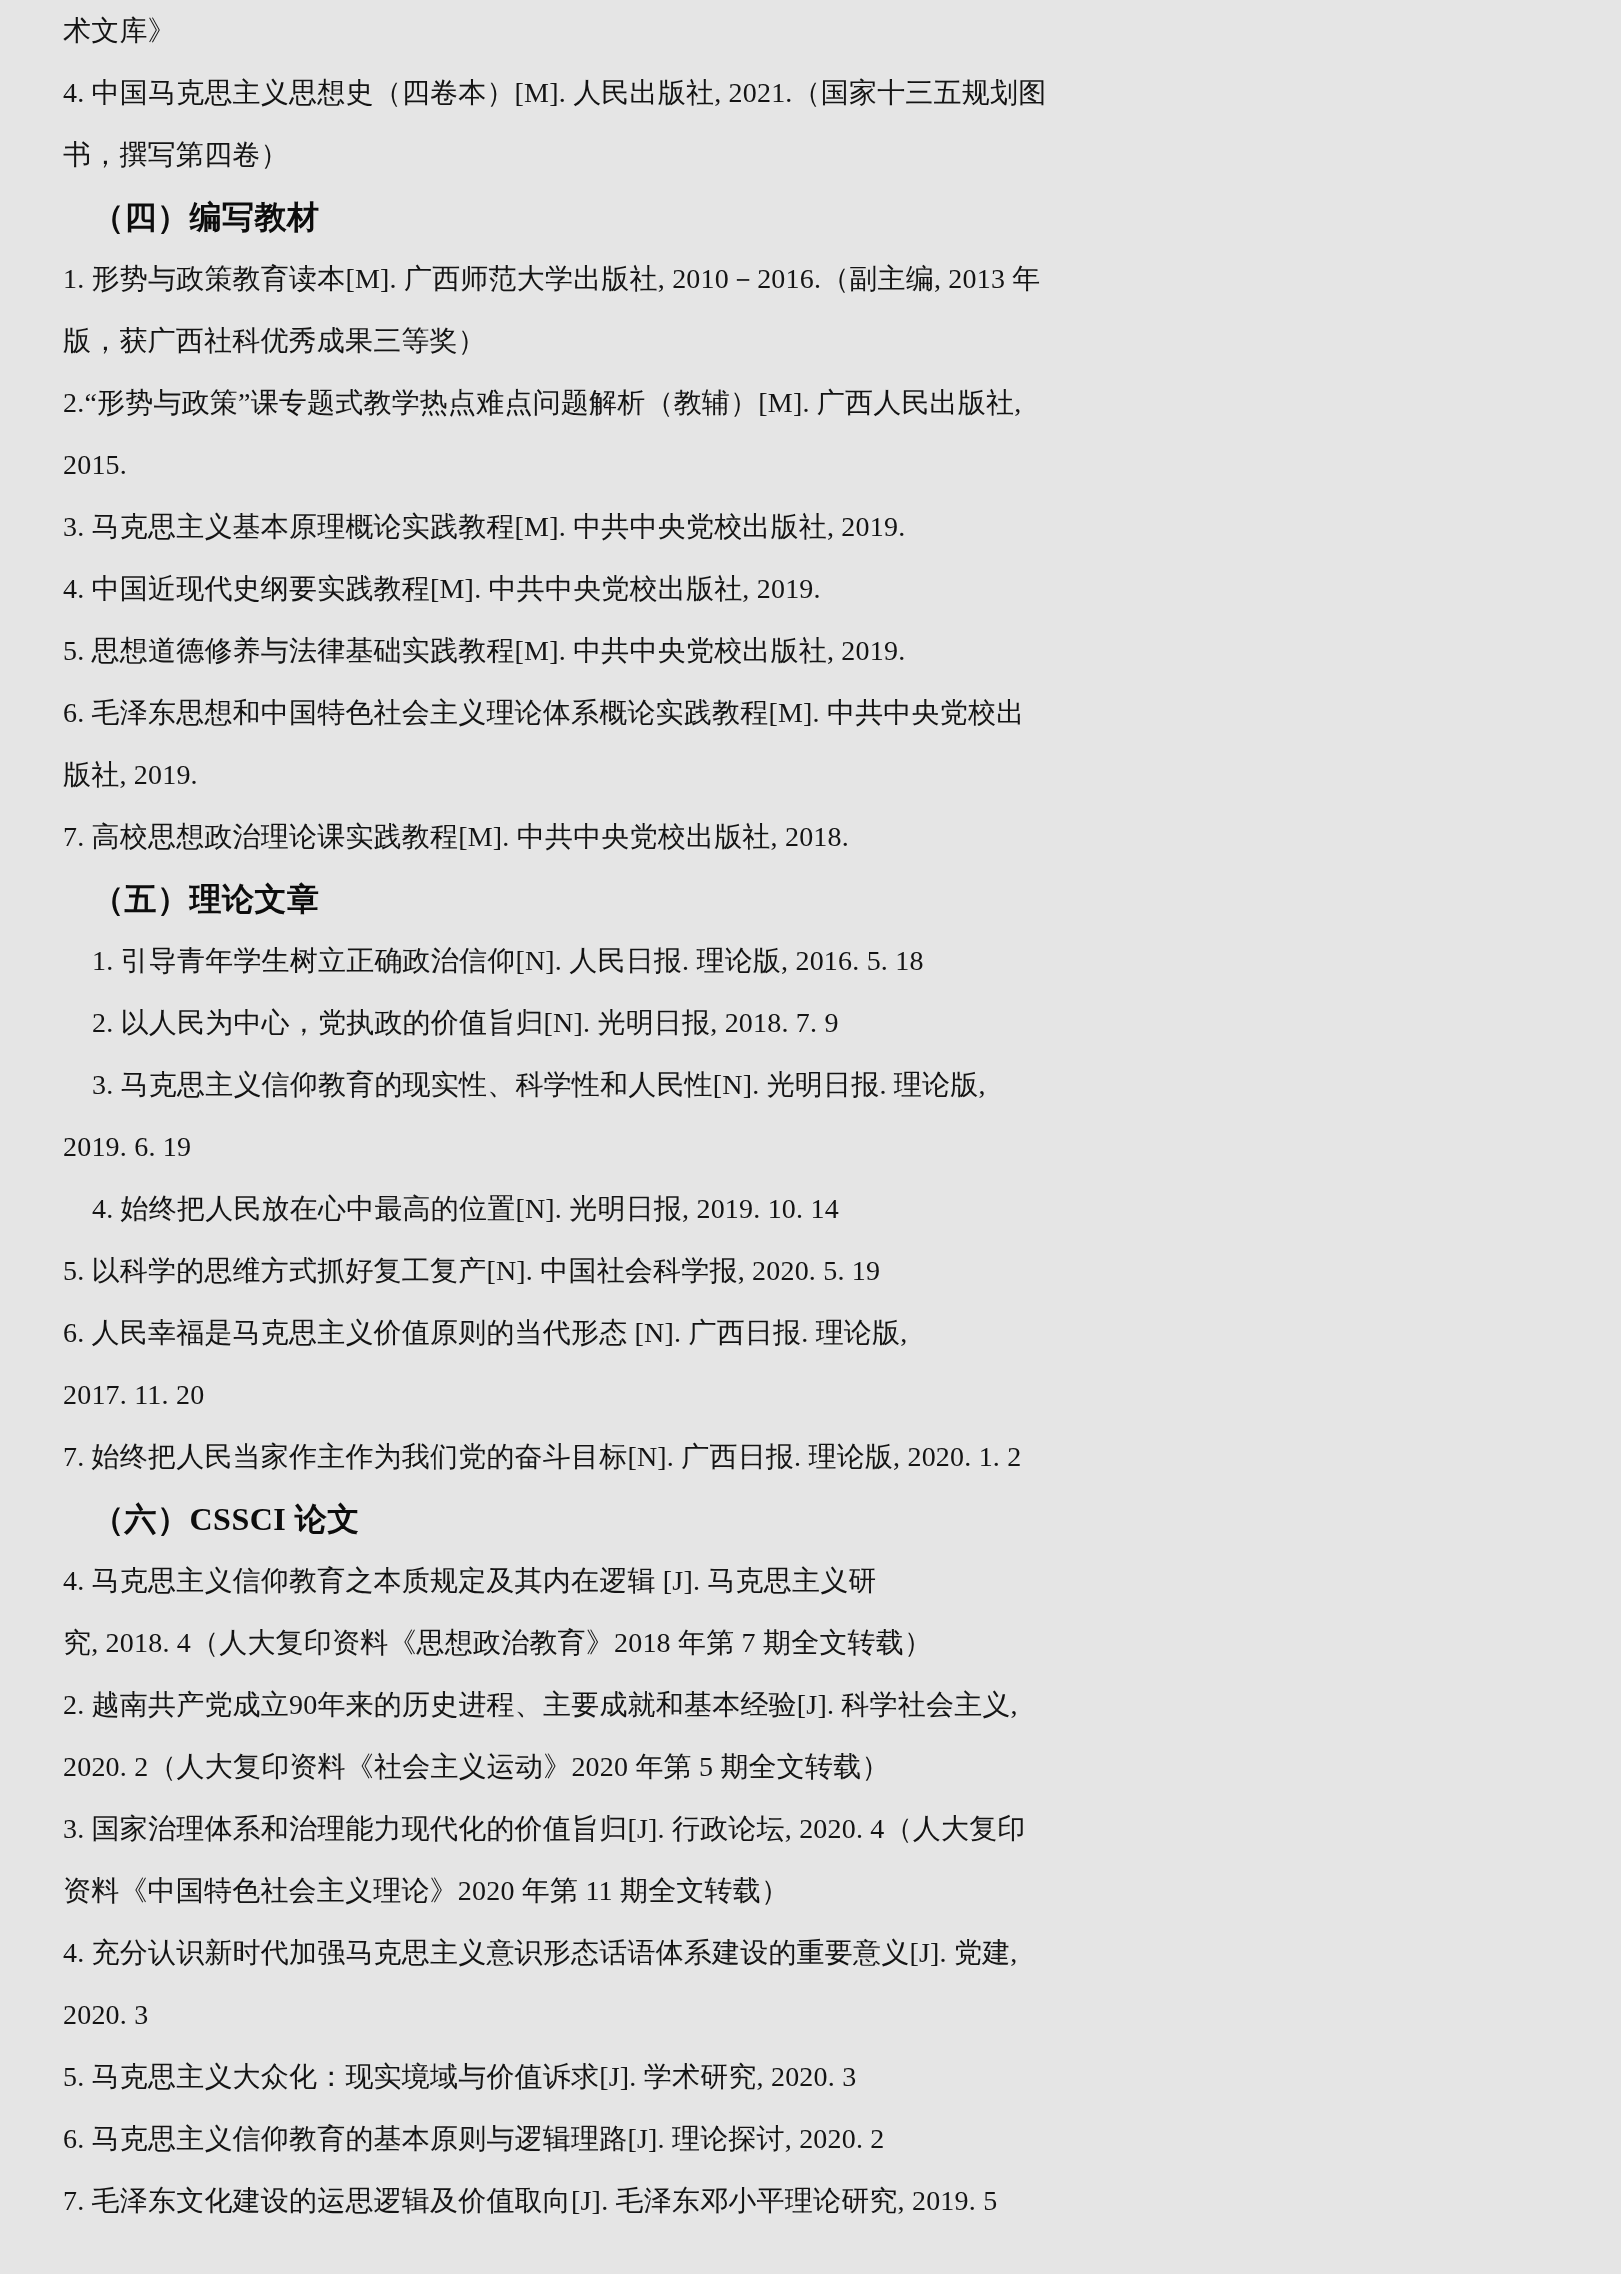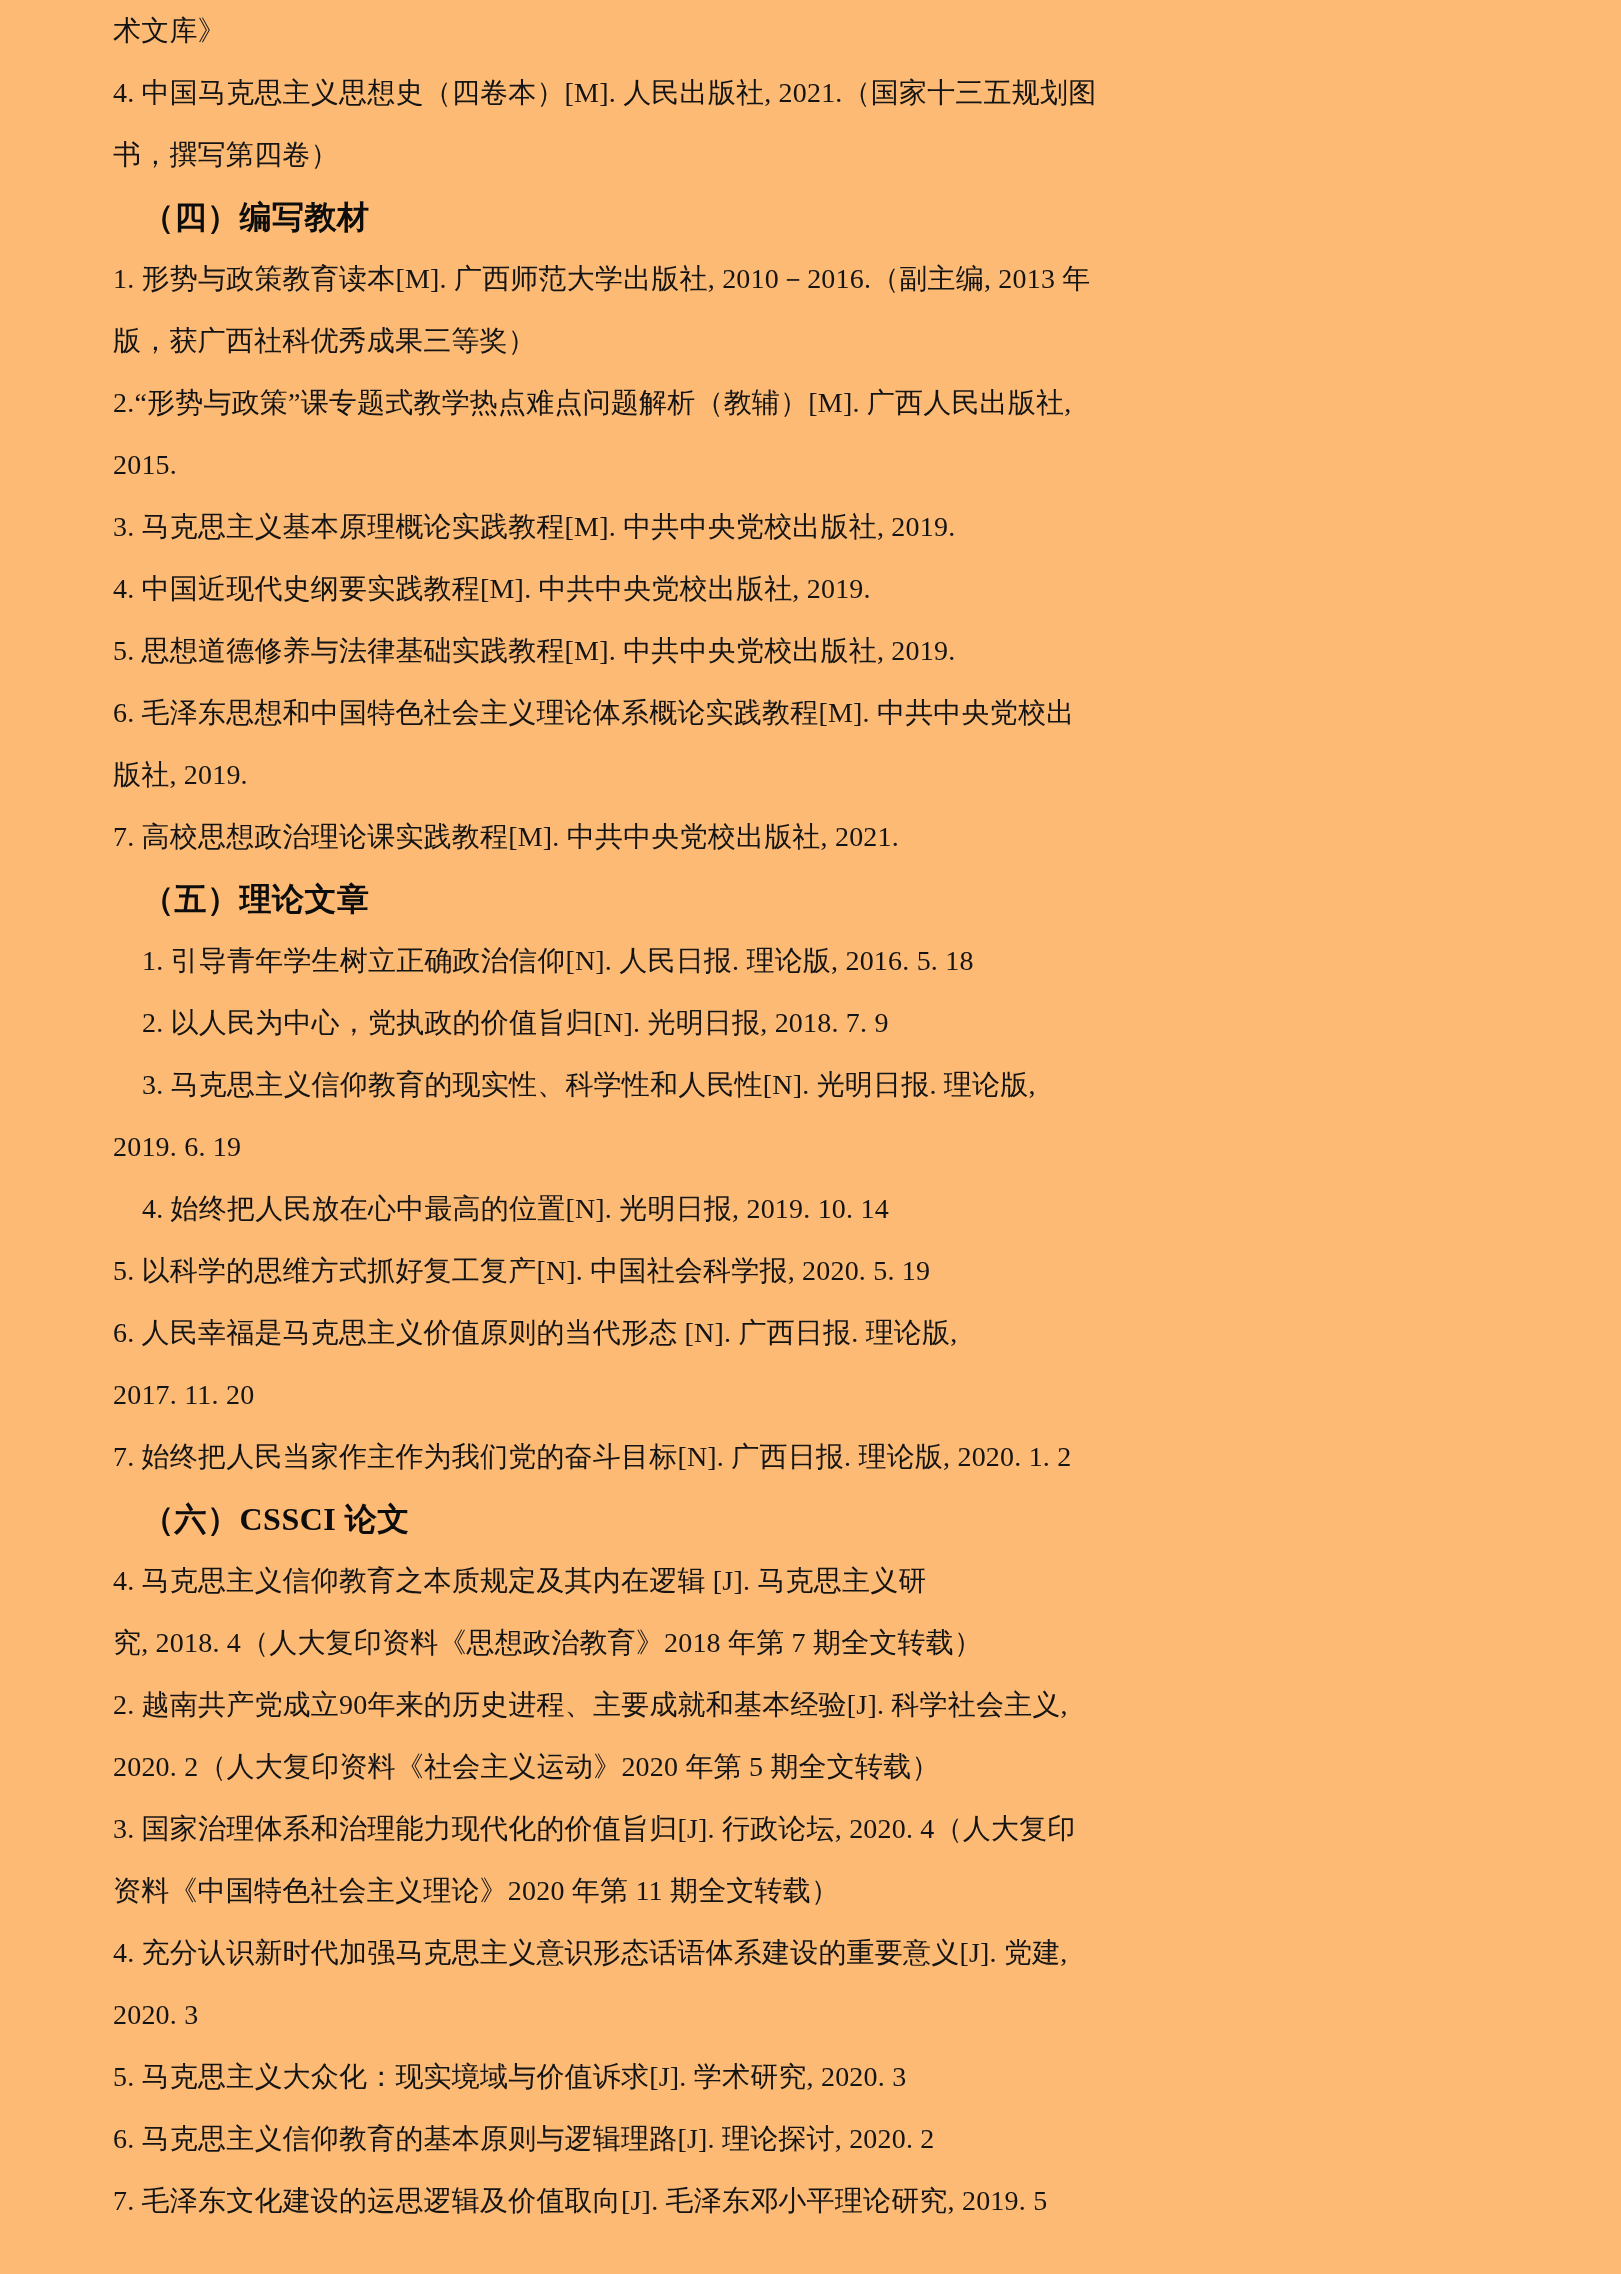--- a/index.html
+++ b/index.html
@@ -8,22 +8,22 @@
     background: #ffffff;
   }
   body {
     font-family: "Liberation Serif", "DejaVu Serif", serif;
     color: #1a1a1a;
   }
   .page {
     width: 1621px;
     height: 2275px;
     box-sizing: border-box;
-    padding: 0 149px 0 113px;
-    background: #fdba74;
+    padding: 0 149px 0 63px;
+    background: #e5e5e5;
     position: relative;
     overflow: hidden;
   }
   .doc-body {
     padding-top: 0px;
   }
   
   p.para {
     margin: 0;
     font-size: 28px;
@@ -64,21 +64,21 @@
 
     <p class="para">1. 形势与政策教育读本[M]. 广西师范大学出版社, 2010－2016.（副主编, 2013 年</p>
     <p class="para cont">版，获广西社科优秀成果三等奖）</p>
     <p class="para">2.“形势与政策”课专题式教学热点难点问题解析（教辅）[M]. 广西人民出版社,</p>
     <p class="para cont">2015.</p>
     <p class="para">3. 马克思主义基本原理概论实践教程[M]. 中共中央党校出版社, 2019.</p>
     <p class="para">4. 中国近现代史纲要实践教程[M]. 中共中央党校出版社, 2019.</p>
     <p class="para">5. 思想道德修养与法律基础实践教程[M]. 中共中央党校出版社, 2019.</p>
     <p class="para">6. 毛泽东思想和中国特色社会主义理论体系概论实践教程[M]. 中共中央党校出</p>
     <p class="para cont">版社, 2019.</p>
-    <p class="para">7. 高校思想政治理论课实践教程[M]. 中共中央党校出版社, 2021.</p>
+    <p class="para">7. 高校思想政治理论课实践教程[M]. 中共中央党校出版社, 2018.</p>
 
     <p class="heading">（五）理论文章</p>
 
     <p class="para pad-left-sm">1.  引导青年学生树立正确政治信仰[N]. 人民日报. 理论版, 2016. 5. 18</p>
     <p class="para pad-left-sm">2.  以人民为中心，党执政的价值旨归[N]. 光明日报, 2018. 7. 9</p>
     <p class="para pad-left-sm">3.   马克思主义信仰教育的现实性、科学性和人民性[N]. 光明日报. 理论版,</p>
     <p class="para cont">2019. 6. 19</p>
     <p class="para pad-left-sm">4.  始终把人民放在心中最高的位置[N]. 光明日报, 2019. 10. 14</p>
     <p class="para">5. 以科学的思维方式抓好复工复产[N]. 中国社会科学报, 2020. 5. 19</p>
     <p class="para">6. 人民幸福是马克思主义价值原则的当代形态 [N]. 广西日报. 理论版,</p>

